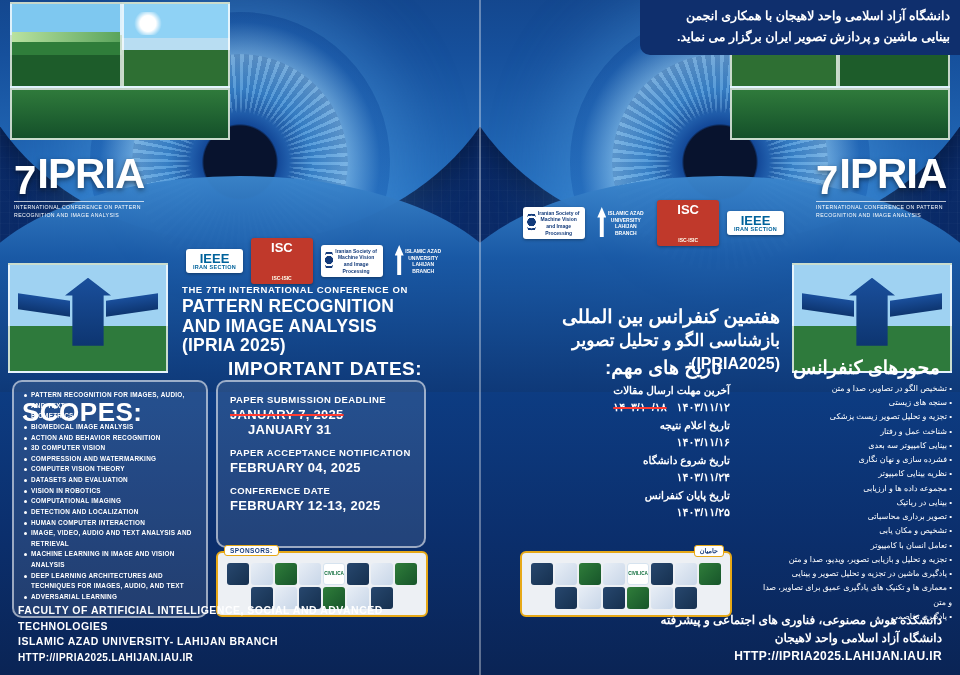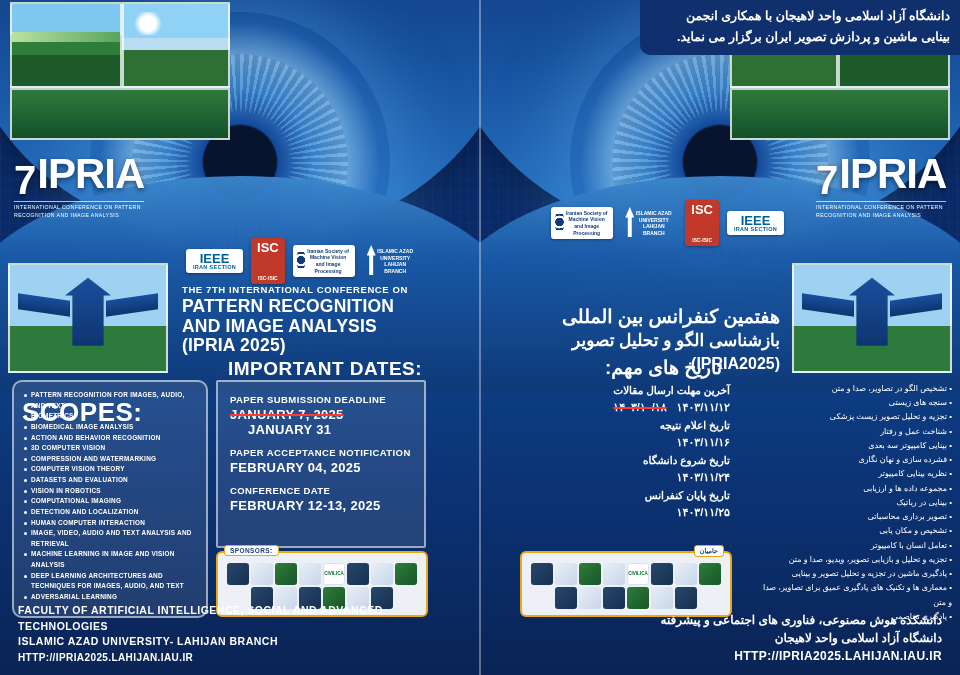--- a/index.html
+++ b/index.html
@@ -136,21 +136,21 @@
   }
   .org-logos.en { top: 238px; left: 186px; }
   .org-logos.fa { top: 200px; right: 176px; }
   .lg {
     background: #fff; border-radius: 3px; padding: 2px 4px;
     display: flex; align-items: center; justify-content: center;
     font-weight: bold; box-shadow: 0 1px 3px rgba(0,0,0,.35);
   }
   .lg.ieee { color: #00629b; font-size: 13px; flex-direction: column; line-height: 1; padding: 3px 7px; }
   .lg.ieee small { font-size: 5.5px; letter-spacing: .3px; color: #00629b; }
-  .lg.isc { background: #c0392b; color: #fff; font-size: 13px; flex-direction: column; line-height: 1; padding: 3px 6px; gap: 22px; }
+  .lg.isc { background: #c0392b; color: #fff; font-size: 13px; flex-direction: column; line-height: 1; padding: 3px 20px; gap: 22px; }
   .lg.isc small { font-size: 5px; color: #ffe; }
   .lg.ismvip { font-size: 5px; color: #123a7a; width: 62px; text-align: center; line-height: 1.35; }
   .lg.iau { background: transparent; box-shadow: none; color: #fff; font-size: 5px; text-align: center; width: 56px; line-height: 1.3; }
   .iau-mark {
     width: 26px; height: 30px; margin: 0 auto 2px;
     background: #fff;
     clip-path: polygon(50% 0,100% 35%,72% 35%,72% 100%,28% 100%,28% 35%,0 35%);
   }
   .ismvip-mark {
     width: 26px; height: 26px; border-radius: 50%; margin: 0 auto 2px;
@@ -199,21 +199,21 @@
   .scopes-box li::before {
     content: ""; position: absolute; left: 0; top: 4px;
     width: 3px; height: 3px; background: #fff; border-radius: 50%;
   }
 
   
   .dates-box {
     position: absolute; left: 216px; top: 380px; width: 210px; height: 168px;
     background: rgba(255,255,255,.10);
     border: 2px solid rgba(255,255,255,.55);
-    border-radius: 2px;
+    border-radius: 10px;
     padding: 12px 12px;
     color: #fff;
   }
   .dates-box .item { margin-bottom: 10px; }
   .dates-box .lbl { font-size: 9.5px; font-weight: bold; letter-spacing: .4px; }
   .dates-box .val { font-size: 13px; font-weight: bold; letter-spacing: .3px; margin-top: 2px; }
   .dates-box .val .strike { text-decoration: line-through; text-decoration-color: #ff3b30; text-decoration-thickness: 2px; }
   .dates-box .val .new { margin-left: 18px; }
 
   
@@ -448,20 +448,21 @@
       </div>
     </div>
 
     <div class="title-fa">
       <div class="l1">هفتمین کنفرانس بین المللی</div>
       <div class="l2">بازشناسی الگو و تحلیل تصویر</div>
       <div class="l3">(IPRIA2025)</div>
     </div>
 
     <div class="sec-head fa-dates-head">تاریخ های مهم:</div>
+    <div class="sec-head fa-topics-head">محورهای کنفرانس</div>
 
     <div class="fa-dates">
       <div class="row">
         <span class="lbl">آخرین مهلت ارسال مقالات</span>
       </div>
       <div class="row">
         <span class="val">۱۴۰۳/۱۱/۱۲</span>
         <span class="val strike">۱۴۰۳/۱۰/۱۸</span>
       </div>
       <div class="row">

